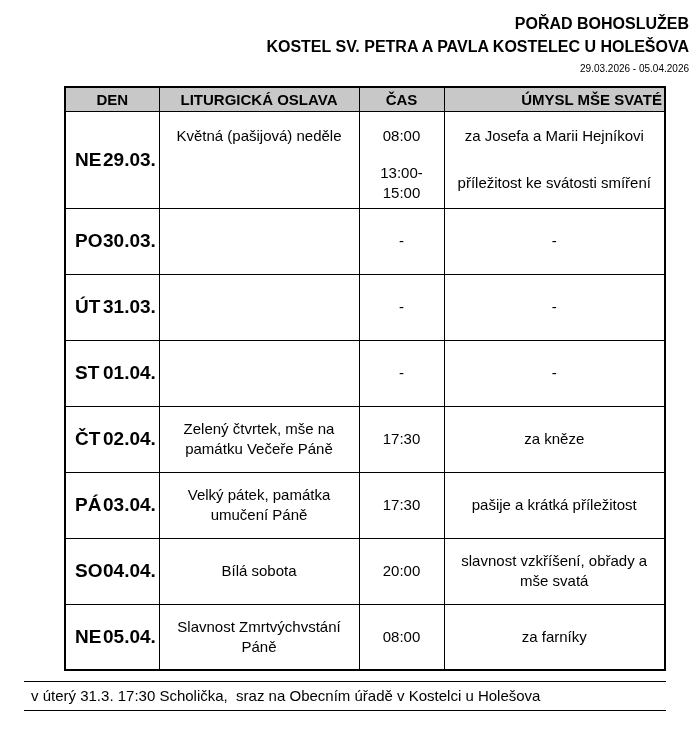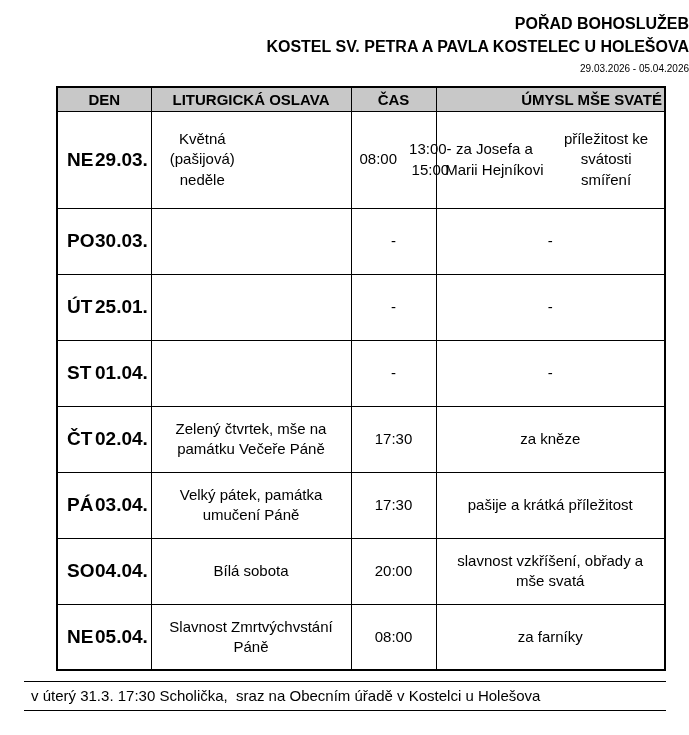--- a/index.html
+++ b/index.html
@@ -11,21 +11,21 @@
     height: 735px;
     font-family: "Liberation Sans", sans-serif;
     color: #000000;
     overflow: hidden;
   }
   .page-header { text-align: right; padding-top: 15px; }
   .page-title { font-size: 16px; font-weight: bold; }
   .page-subtitle { font-size: 16px; font-weight: bold; margin-top: 5px; }
   .date-range { font-size: 10px; margin-top: 7px; }
 
-  .table-wrap { margin: 12px 23px 0 24px; padding-left: 32px; }
+  .table-wrap { margin: 12px 23px 0 32px; padding-left: 32px; }
   table.schedule {
     width: 100%;
     border-collapse: collapse;
     table-layout: fixed;
     border: 2px solid #000;
   }
   table.schedule th, table.schedule td { border: 1px solid #000; }
   table.schedule th {
     font-size: 15px;
     font-weight: bold;
@@ -53,21 +53,21 @@
   td.data-cell {
     text-align: center;
     vertical-align: middle;
     font-size: 15px;
     padding: 2px 8px;
     line-height: 1.35;
   }
   td.data-cell.has-stack { padding: 0 2px; }
   .cell-stack {
     display: flex;
-    flex-direction: row;
+    flex-direction: column;
     height: 93px;
     justify-content: space-between;
   }
   .entry-line {
     flex: 1;
     display: flex;
     align-items: center;
     justify-content: center;
     padding: 0 6px;
   }
@@ -128,21 +128,21 @@
             </div>
           </td>
         </tr>
         <tr>
           <td class="day-cell"><span class="day-abbr">PO</span><span class="day-date">30.03.</span></td>
           <td class="data-cell"></td>
           <td class="data-cell">-</td>
           <td class="data-cell">-</td>
         </tr>
         <tr>
-          <td class="day-cell"><span class="day-abbr">ÚT</span><span class="day-date">25.01.</span></td>
+          <td class="day-cell"><span class="day-abbr">ÚT</span><span class="day-date">31.03.</span></td>
           <td class="data-cell"></td>
           <td class="data-cell">-</td>
           <td class="data-cell">-</td>
         </tr>
         <tr>
           <td class="day-cell"><span class="day-abbr">ST</span><span class="day-date">01.04.</span></td>
           <td class="data-cell"></td>
           <td class="data-cell">-</td>
           <td class="data-cell">-</td>
         </tr>

